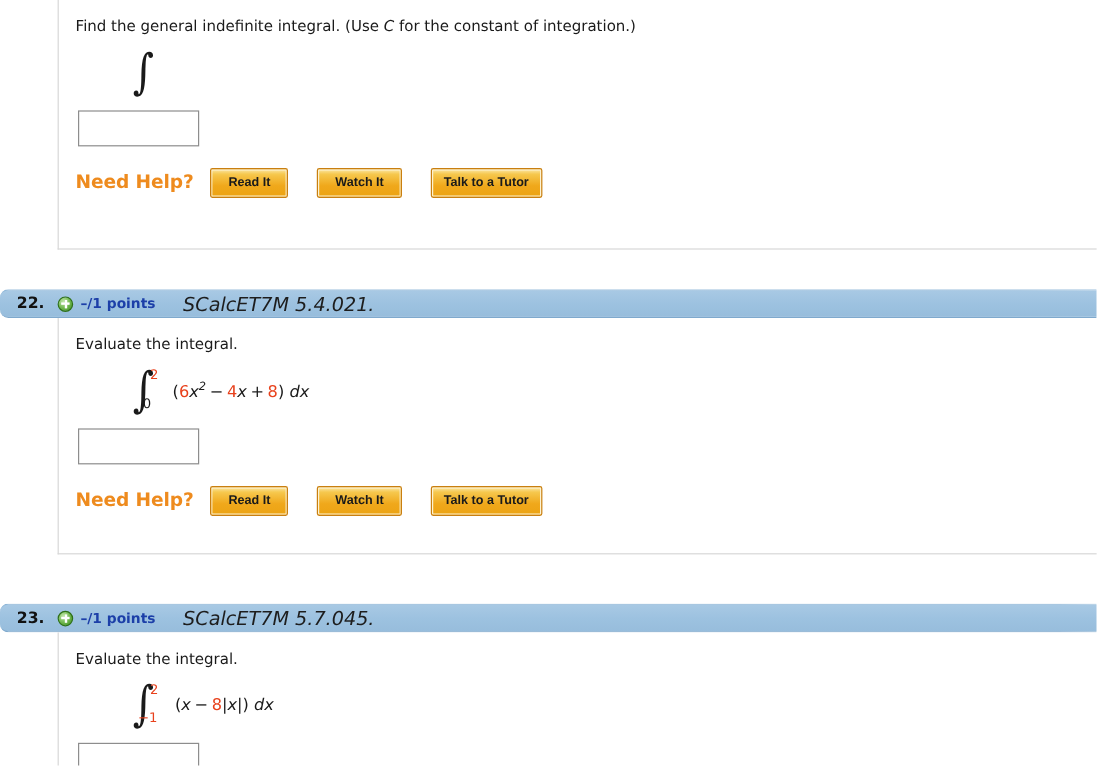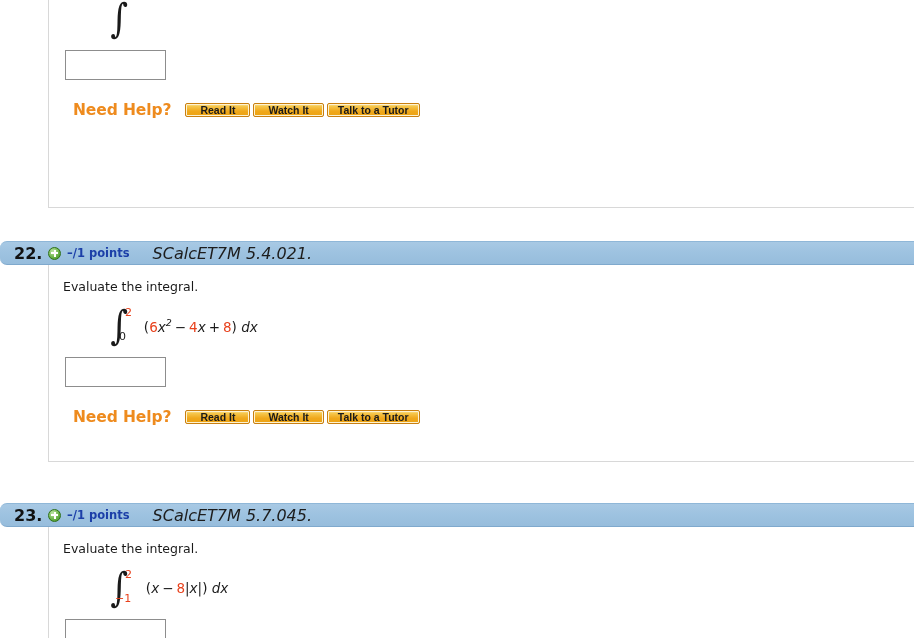--- a/index.html
+++ b/index.html
@@ -33,21 +33,21 @@
     border-bottom-left-radius: 7px;
     display: flex;
     align-items: center;
     font-size: 11.5px;
     box-sizing: border-box;
     padding-left: 14px;
   }
   .qnum {
     font-weight: bold;
     color: #111111;
-    font-size: 16px;
+    font-size: 13px;
     width: 34px;
   }
   .plus-icon {
     width: 11px;
     height: 11px;
     border-radius: 50%;
     background: radial-gradient(circle at 35% 30%, #bfe6a8 0%, #6cb44a 55%, #3d8c25 100%);
     border: 1px solid #2e7018;
     position: relative;
     display: inline-block;
@@ -180,25 +180,24 @@
     display: flex;
     align-items: center;
     height: 22px;
   }
   .needhelp-label {
     color: #ee8b1e;
     font-weight: bold;
     font-size: 15.5px;
     margin-right: 14px;
     letter-spacing: -0.1px;
-    margin-left: 10px;
   }
   .help-btn {
-    height: 14px;
-    margin-right: 3px;
+    height: 25px;
+    margin-right: 24px;
     padding: 0 2px;
     border: 1px solid #c97f10;
     border-radius: 2px;
     background: linear-gradient(to bottom, #fbe7a8 0%, #f6c84e 18%, #f0a81b 60%, #eca313 100%);
     box-shadow: inset 0 0 0 1px #fdf3d2;
     display: inline-flex;
     align-items: center;
     justify-content: flex-end;
     cursor: pointer;
     box-sizing: border-box;
@@ -211,20 +210,23 @@
     white-space: nowrap;
     line-height: 14px;
   }
   .help-btn.wide span { padding: 4px 8px; }
 </style>
 </head>
 <body>
 
 <div class="question" style="top:-26px;">
   <div class="qbody closed" style="height:234px;">
+    <div class="prompt" style="margin-top:26px;">
+      <span>Find the general indefinite integral. (Use </span><span class="var-i">C</span><span> for the constant of integration.)</span>
+    </div>
 
     <div class="math">
       <span class="intwrap">
         <span class="intsym">∫</span>
       </span>
     </div>
 
     <input class="answer-box" type="text" placeholder="" style="">
 
     <div class="needhelp">

